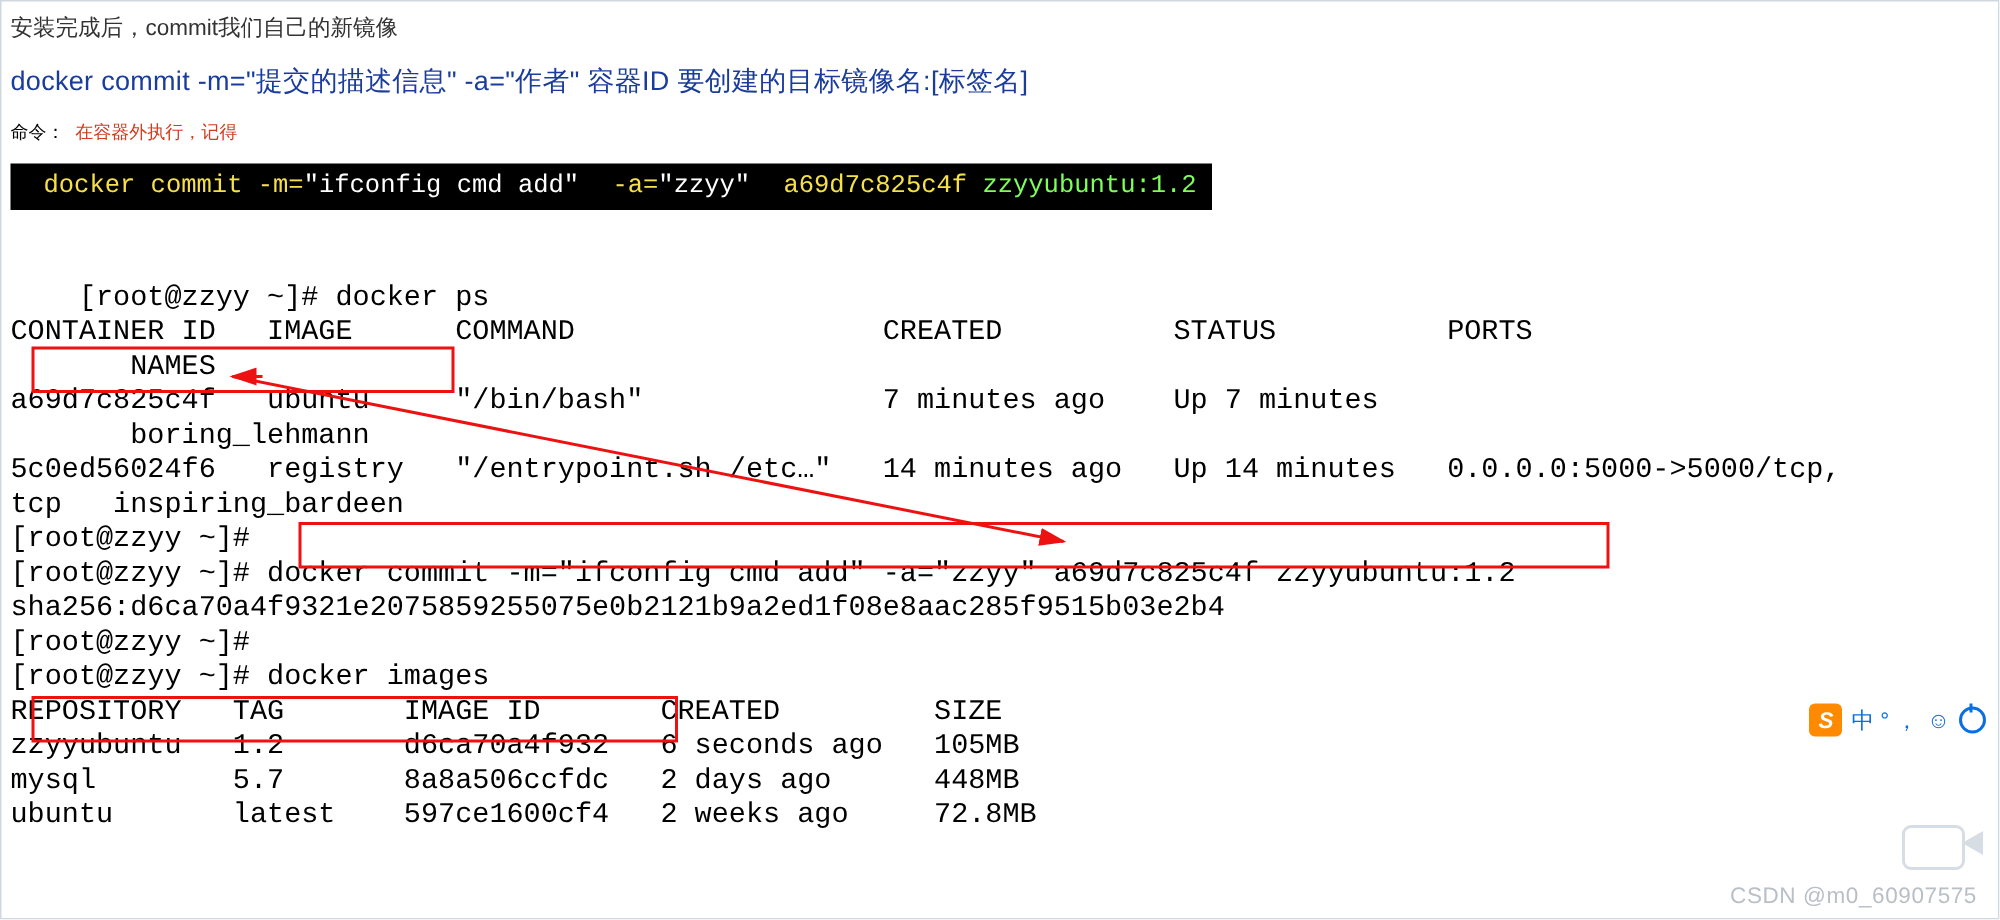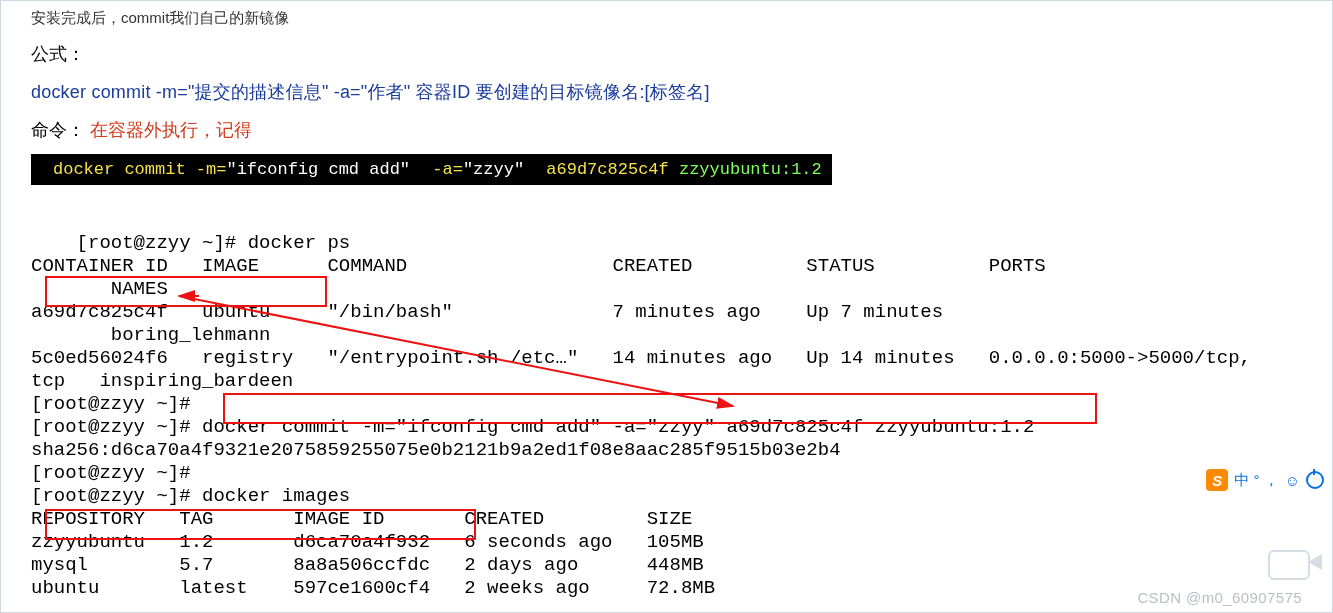--- a/index.html
+++ b/index.html
@@ -1,48 +1,47 @@
 <!DOCTYPE html>
 <html><head>
 <meta charset="utf-8">
 <style>
   html,body{margin:0;padding:0;background:#fff;font-family:"Microsoft YaHei",Arial,sans-serif;font-size:16px;color:#000;}
-  .page{width:1333px;height:613px;position:relative;box-sizing:border-box;border:1px solid #cfd7e0;padding:6px 24px;}
+  .page{width:1333px;height:613px;position:relative;box-sizing:border-box;border:1px solid #cfd7e0;padding:6px 0;}
   .top-note{font-size:15px;color:#333;margin:2px 0 14px 6px;}
   .formula-label{font-size:18px;color:#000;margin:0 0 14px 6px;}
   .formula-line{font-size:18px;color:#1a3c9b;margin:0 0 14px 6px;letter-spacing:.2px;}
-  .cmd-line{font-size:18px;color:#000;margin:0 0 12px 6px;}
+  .cmd-line{font-size:12px;color:#000;margin:0 0 12px 6px;font-family:Liberation Mono, monospace;}
   .cmd-line .red{color:#d13b1e;}
   .cmd-black{display:inline-block;background:#000;padding:6px 10px;margin:0 0 16px 6px;font-family:Consolas,"Courier New",monospace;font-size:17px;}
   .cmd-black .yellow{color:#f5e04a;margin-left:12px;}
   .cmd-black .white{color:#fff;}
   .cmd-black .green{color:#7dff5a;font-family:Liberation Mono, monospace;}
   .term-wrap{margin:8px 0 0 6px;font-family:Consolas,"SimSun","Courier New",monospace;font-size:19px;line-height:23px;white-space:pre;position:relative;}
   .rbox{position:absolute;border:2px solid #e11;pointer-events:none;}
   .rbox1{left:14px;top:67px;width:278px;height:27px;}
   .rbox2{left:192px;top:184px;width:870px;height:27px;}
   .rbox3{left:14px;top:300px;width:427px;height:27px;}
   .arrow{position:absolute;left:142px;top:81px;pointer-events:none;}
-  .watermark{position:absolute;right:30px;bottom:6px;color:#b9bfc6;font-size:15px;letter-spacing:.4px;}
+  .watermark{position:absolute;right:14px;bottom:6px;color:#b9bfc6;font-size:15px;letter-spacing:.4px;}
   .ime{position:absolute;right:8px;top:468px;display:flex;align-items:center;gap:6px;font-family:"Microsoft YaHei",sans-serif;font-size:15px;color:#0b6fe0;}
   .ime .s-badge{width:22px;height:22px;background:#ff8a00;color:#fff;border-radius:4px;display:flex;align-items:center;justify-content:center;font-weight:bold;font-style:italic;font-size:15px;}
   .ime .mic{width:14px;height:14px;border-radius:50%;border:2px solid #0b6fe0;position:relative;}
   .ime .mic::after{content:"";position:absolute;left:5px;top:-4px;width:2px;height:6px;background:#0b6fe0;}
   .camcorder{position:absolute;right:10px;bottom:34px;width:54px;height:34px;}
   .camcorder .body{position:absolute;left:0;top:6px;width:38px;height:26px;border-radius:6px;background:#fff;border:2px solid #d7dde4;}
   .camcorder .lens{position:absolute;right:0;top:10px;width:0;height:0;border-top:8px solid transparent;border-bottom:8px solid transparent;border-right:14px solid #d7dde4;}
 </style>
 </head>
 <body>
 
 <div class="page">
 
   <div class="top-note">安装完成后，commit我们自己的新镜像</div>
 
-  <div class="formula-label">公式：</div>
 
   <div class="formula-line">docker commit -m="提交的描述信息" -a="作者" 容器ID 要创建的目标镜像名:[标签名]</div>
 
   <div class="cmd-line">
     <span>命令：</span>
     <span class="red">在容器外执行，记得</span>
   </div>
 
   <div class="cmd-black">
     <span class="yellow">docker commit -m=</span><span class="white">"ifconfig cmd add"</span><span class="yellow"> -a=</span><span class="white">"zzyy"</span><span class="yellow"> a69d7c825c4f </span><span class="green">zzyyubuntu:1.2</span>

